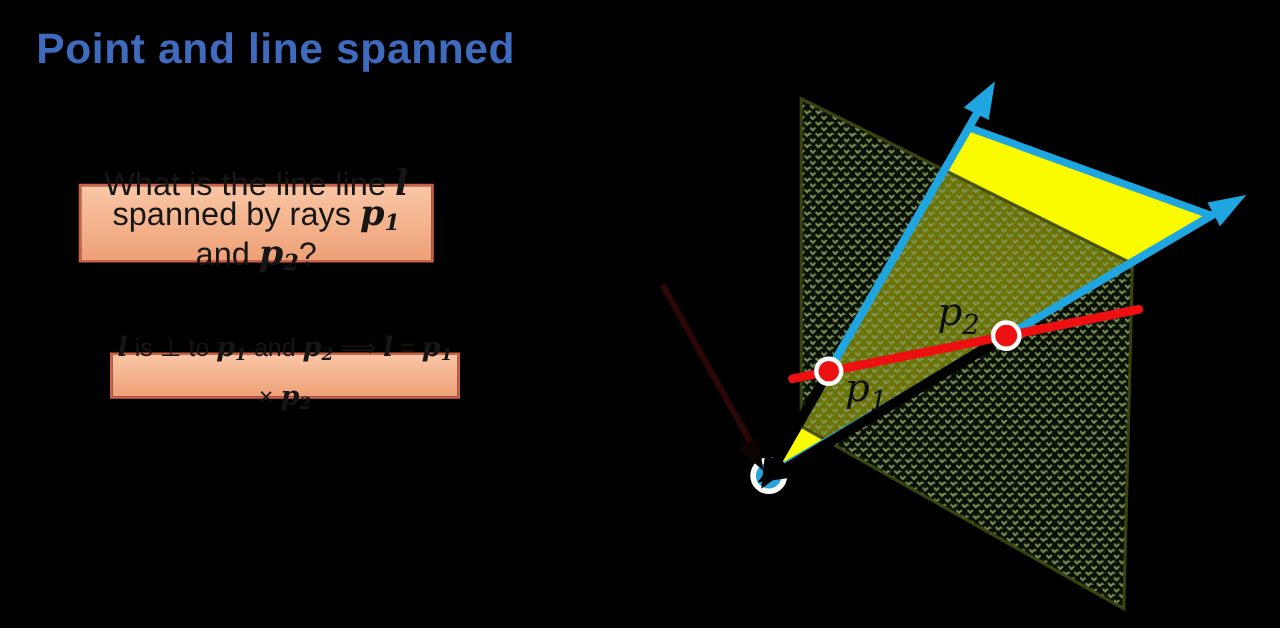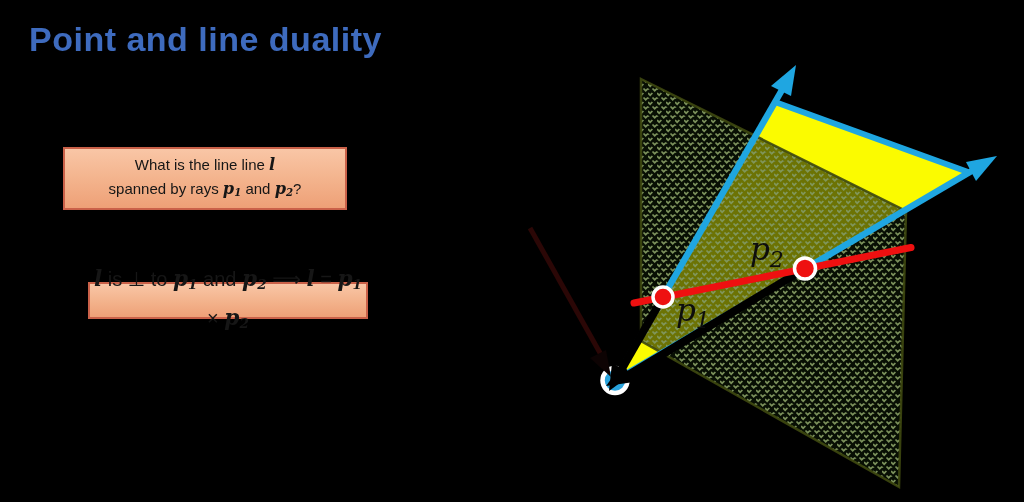--- a/index.html
+++ b/index.html
@@ -6,35 +6,35 @@
   .slide{position:relative;width:1024px;height:502px;background:#000;overflow:hidden;
          font-family:"Liberation Sans",sans-serif;}
   .slide-title{position:absolute;left:29px;top:20px;margin:0;
     font-family:"Liberation Sans",sans-serif;font-size:34px;font-weight:bold;
     color:#3e6bbe;letter-spacing:0.5px;}
   .callout{position:absolute;box-sizing:border-box;
     border:2px solid #ca6149;
     background:linear-gradient(180deg,#f9c6a6 0%,#f3b28b 55%,#eea077 100%);
     color:#161616;display:flex;flex-direction:column;align-items:center;justify-content:center;
     text-align:center;}
-  .question-box{left:63px;top:147px;width:284px;height:63px;font-size:15px;line-height:24px;}
+  .question-box{left:63px;top:147px;width:284px;height:63px;font-size:26px;line-height:24px;}
   .answer-box{left:88px;top:282px;width:280px;height:37px;font-size:20px;line-height:33px;}
   .seg-plain{font-family:"Liberation Sans",sans-serif;}
   .seg-math{font-family:"DejaVu Serif",serif;font-style:italic;font-weight:bold;font-size:1.08em;}
   .seg-msub{font-family:"DejaVu Serif",serif;font-style:italic;font-weight:bold;
             font-size:0.68em;vertical-align:-0.22em;}
   .diagram-svg{position:absolute;left:0;top:0;width:1024px;height:502px;pointer-events:none;}
   .math-label{font-family:"DejaVu Serif",serif;font-style:italic;fill:#0d0d0d;}
 </style>
 </head>
 <body>
 
 <div class="slide">
 
-  <h1 class="slide-title">Point and line duality</h1>
+  <h1 class="slide-title">Point and line spanned</h1>
 
   <div class="callout question-box">
     <div><span class="seg-plain">What is the line line </span><span class="seg-math">l</span></div>
     <div><span class="seg-plain">spanned by rays </span><span class="seg-math">p</span><span class="seg-msub">1</span><span class="seg-plain"> and </span><span class="seg-math">p</span><span class="seg-msub">2</span><span class="seg-plain">?</span></div>
   </div>
 
   <div class="callout answer-box">
     <div><span class="seg-math">l</span><span class="seg-plain"> is </span><span class="seg-plain">⊥</span><span class="seg-plain"> to </span><span class="seg-math">p</span><span class="seg-msub">1</span><span class="seg-plain"> and </span><span class="seg-math">p</span><span class="seg-msub">2</span><span class="seg-plain"> ⟹ </span><span class="seg-math">l</span><span class="seg-plain"> = </span><span class="seg-math">p</span><span class="seg-msub">1</span><span class="seg-plain"> × </span><span class="seg-math">p</span><span class="seg-msub">2</span></div>
   </div>
 

